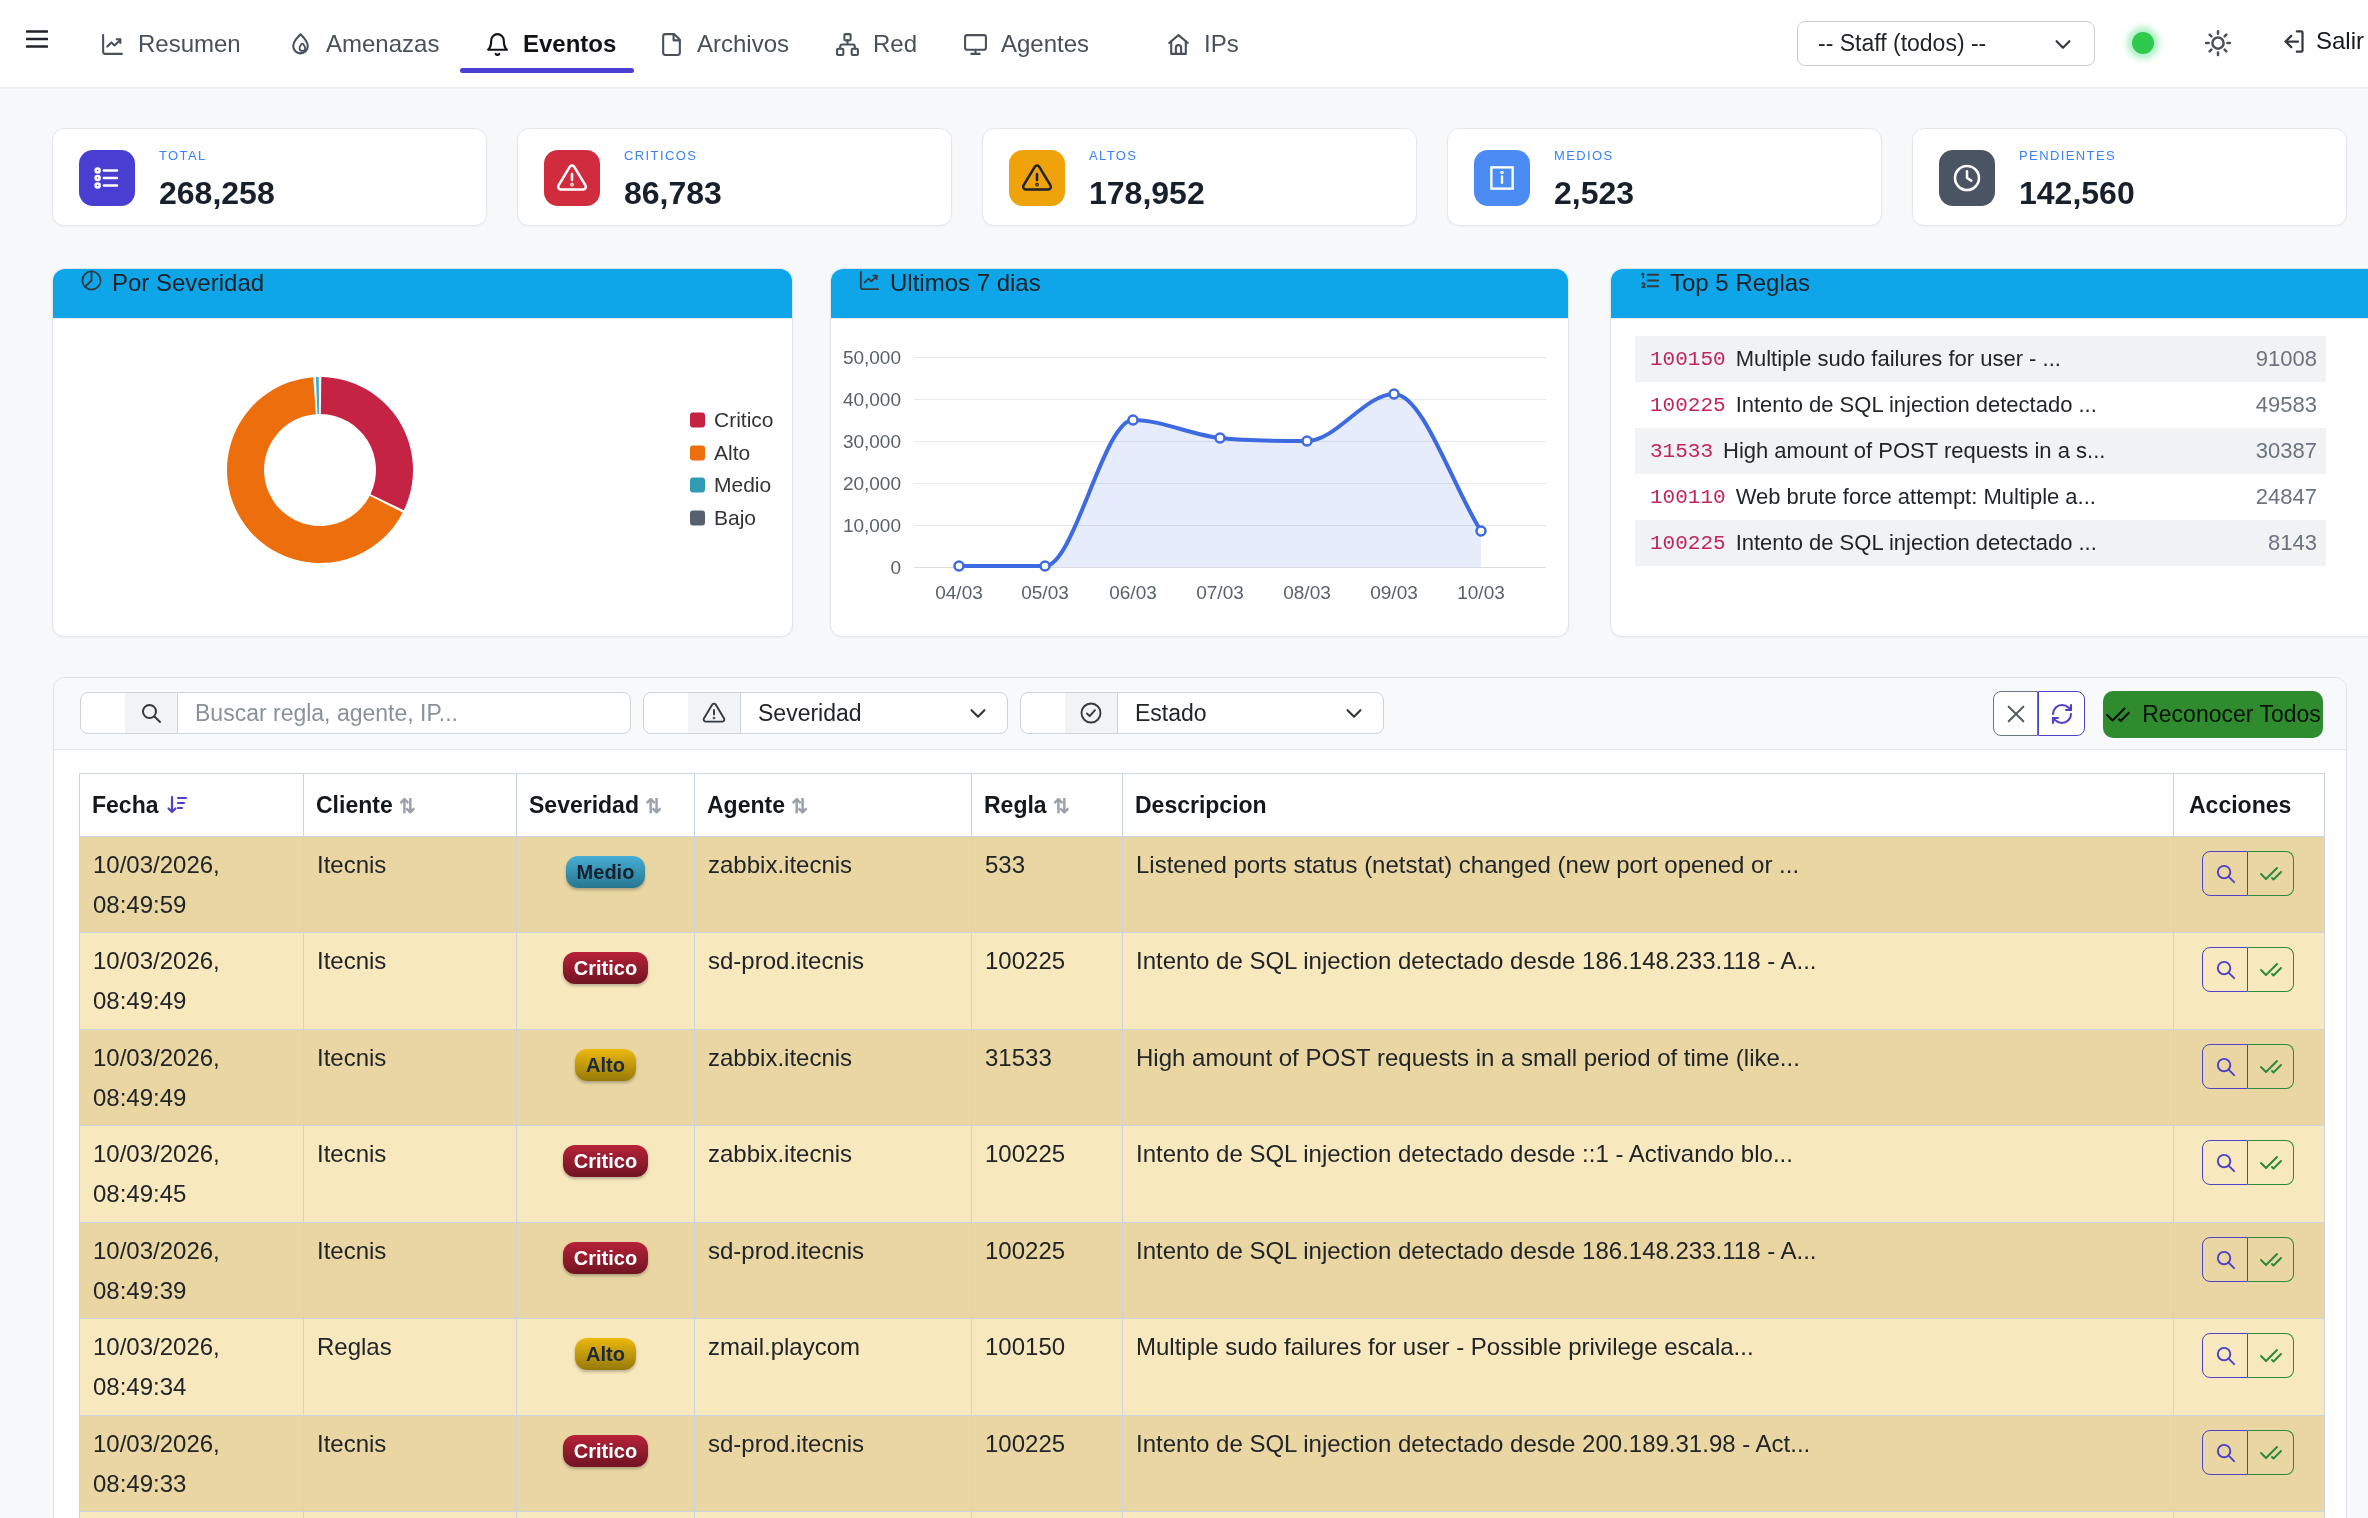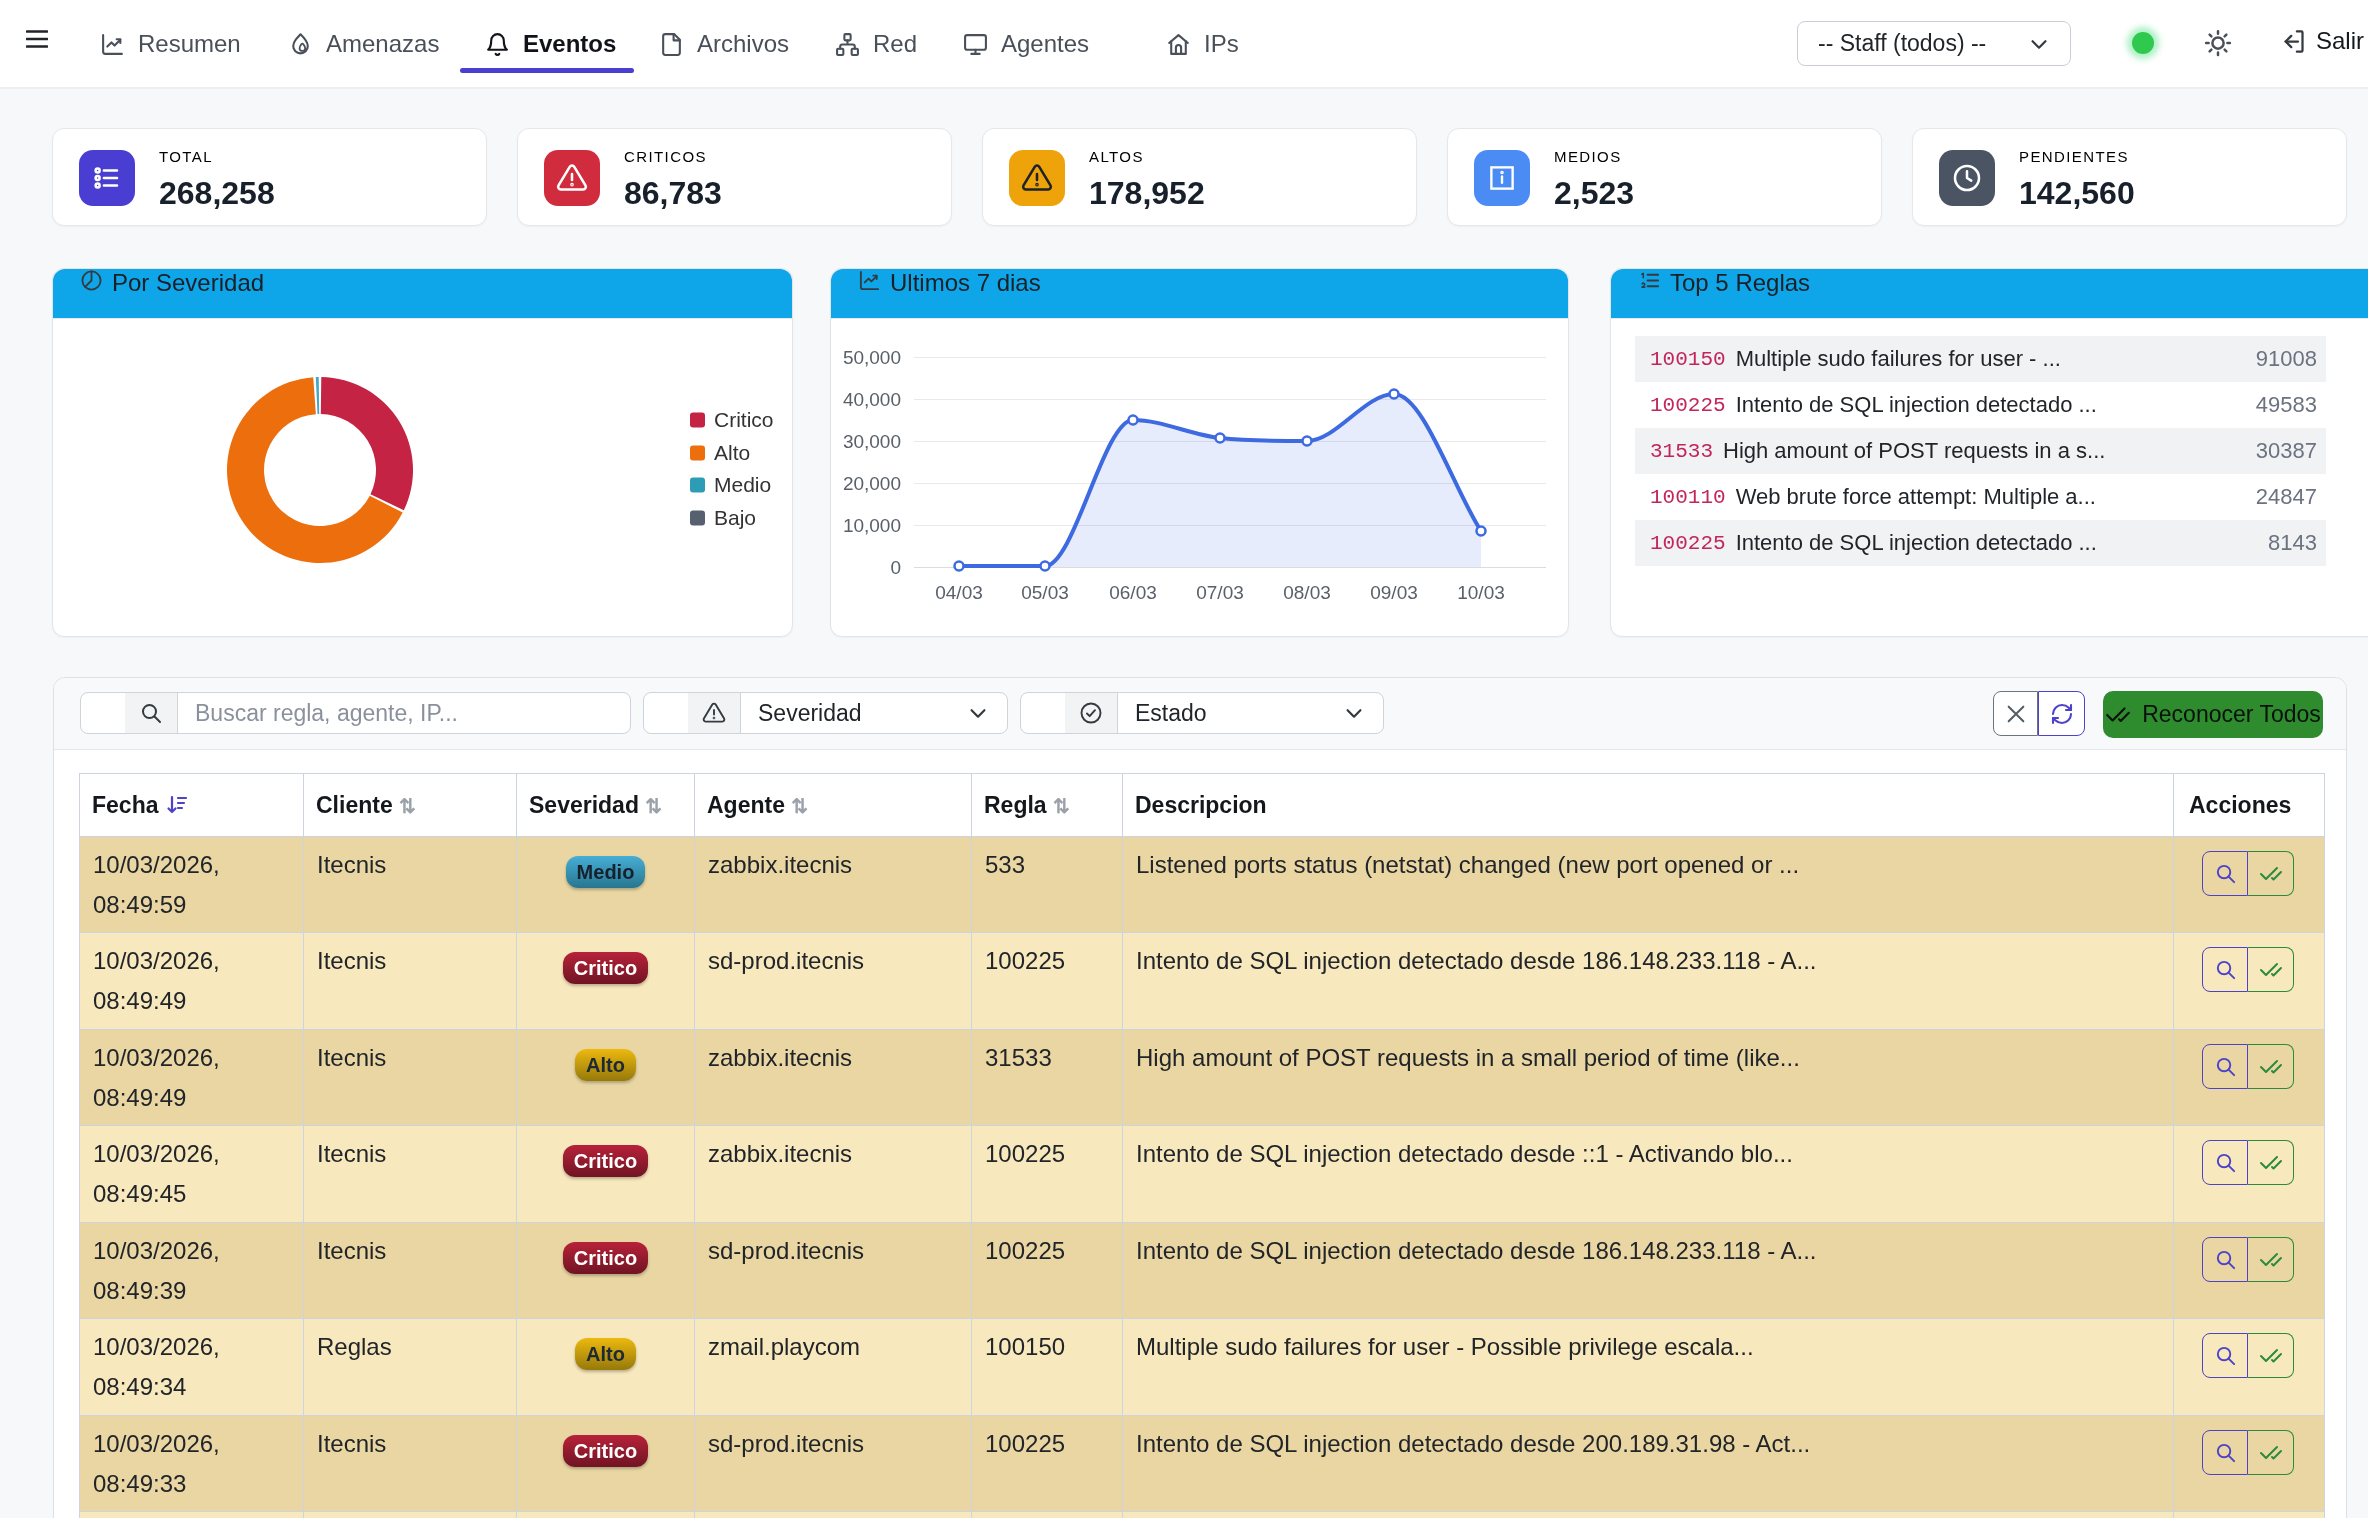--- a/index.html
+++ b/index.html
@@ -6,27 +6,27 @@
 html,body { width:2368px; height:1518px; overflow:hidden; }
 body { font-family:"Liberation Sans", sans-serif; background:#f7f8fa; color:#212529; position:relative; }
 .abs { position:absolute; }
 
 #nav { position:absolute; left:0; top:0; width:2368px; height:89px; background:#fff; border-bottom:2px solid #edf0f2; }
 .tab { position:absolute; top:0; height:88px; display:flex; align-items:center; gap:13px; color:#49505a; font-size:24px;text-align:right; }
 .tab svg { stroke:#49505a; }
 .tab.active { color:#111318; font-weight:bold; }
 .tab.active svg { stroke:#111318; }
 #underline { position:absolute; left:460px; top:68px; width:174px; height:5px; background:#4a3fd1; border-radius:3px; }
-#staffsel { position:absolute; left:1797px; top:21px; width:274px; height:45px; border:1px solid #c9ced6; border-radius:8px; background:#fff; font-size:23px; color:#212529; display:flex; align-items:center; padding:6px 20px; }
+#staffsel { position:absolute; left:1797px; top:21px; width:298px; height:45px; border:1px solid #c9ced6; border-radius:8px; background:#fff; font-size:23px; color:#212529; display:flex; align-items:center; padding:6px 20px; }
 #staffsel .chev { margin-left:auto; }
 #greendot { position:absolute; left:2132px; top:32px; width:22px; height:22px; border-radius:50%; background:#2fc94e; box-shadow:0 0 6px 5px rgba(74,222,128,.45); }
 
 .scard { position:absolute; top:128px; width:435px; height:98px; background:#fff; border:1px solid #e4e7eb; border-radius:12px; box-shadow:0 1px 2px rgba(0,0,0,.04); }
 .scard .ic { position:absolute; left:26px; top:21px; width:56px; height:56px; border-radius:14px; display:flex; align-items:center; justify-content:center; }
-.scard .lbl { position:absolute; left:106px; top:19px; font-size:15px; color:#000000; letter-spacing:1.4px; }
+.scard .lbl { position:absolute; left:106px; top:19px; font-size:13px; color:#3b82f6; letter-spacing:1.4px; }
 .scard .val { position:absolute; left:106px; top:46px; font-size:32px; font-weight:bold; color:#17202b; }
 
 .panel { position:absolute; top:268px; height:369px; background:#fff; border:1px solid #e1e5ea; border-radius:12px; box-shadow:0 1px 2px rgba(0,0,0,.04); }
 .phead { height:50px; background:#0ea5e9; border-bottom:1px solid #e7eaee; border-radius:12px 12px 0 0; display:flex; align-items:flex-start; gap:9px; padding-left:27px; font-size:24px; color:#1b2026; }
 .pbody { position:relative; height:318px; }
 
 .t5row { position:absolute; left:24px; width:691px; height:46px; display:flex; align-items:center; font-size:22px; }
 .t5row.odd { background:#f0f2f4; }
 .t5row .rid { font-family:"Liberation Mono", monospace; color:#c2255c; font-size:21px; margin:0 10px 0 15px; }
 .t5row .cnt { margin-left:auto; margin-right:9px; color:#6b7280; }

